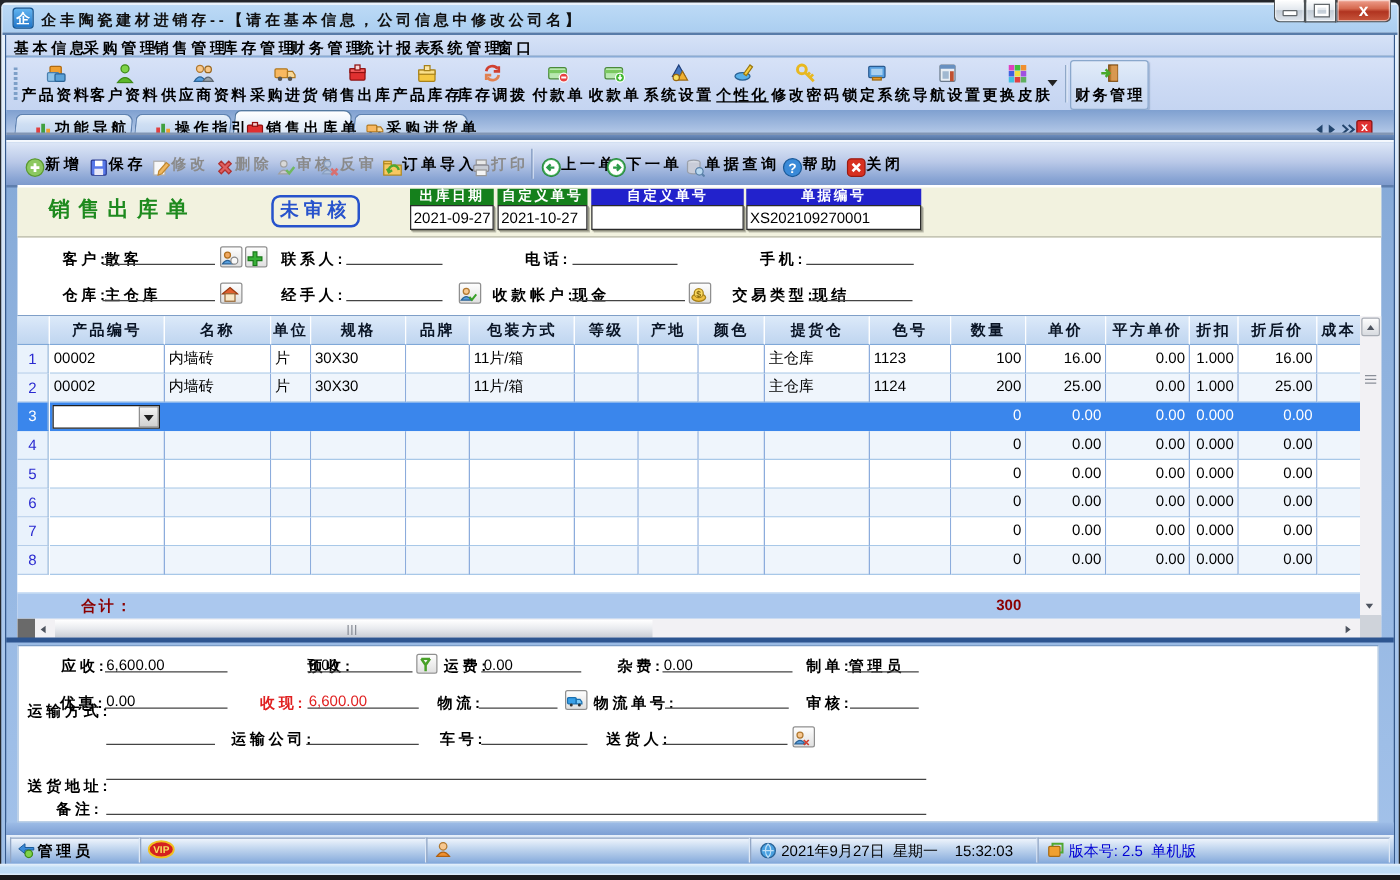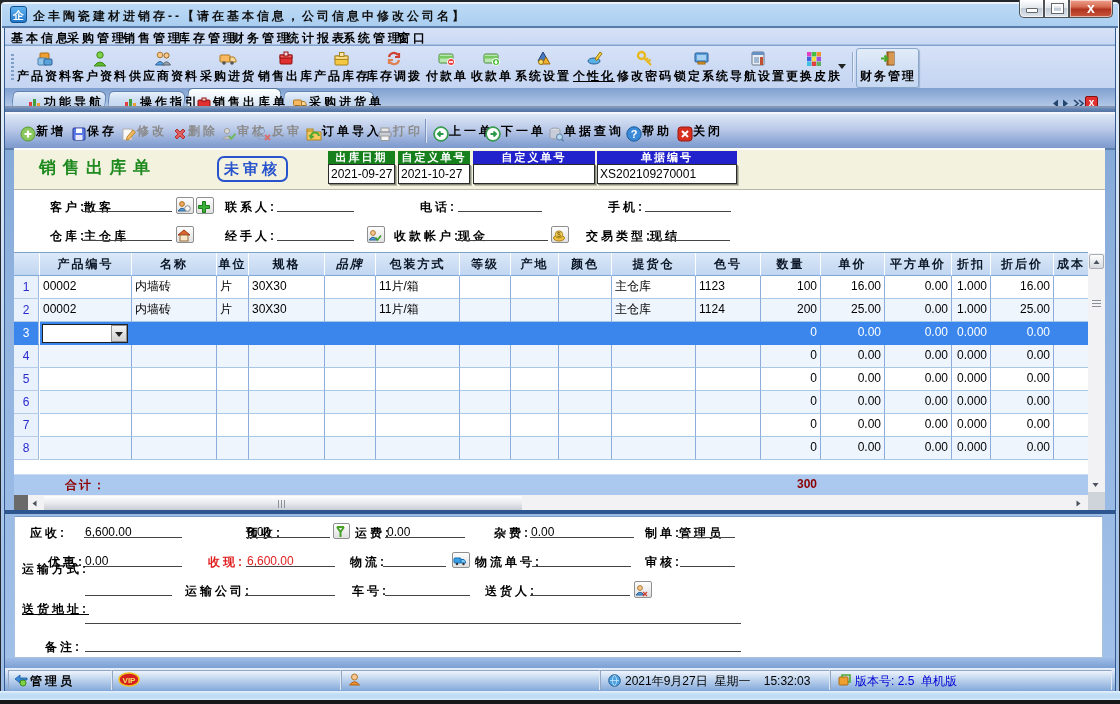--- a/index.html
+++ b/index.html
@@ -390,21 +390,21 @@
     </svg></div>
 <div class="flbl cjk" style="left:586px;top:228px;text-align:right;">交易类型:</div>
 <div class="flbl cjk" style="left:650px;top:228px;">现结</div>
 <div class="uline" style="left:647px;top:240px;width:83px;"></div>
 <div style="position:absolute;left:14px;top:252px;width:1074px;height:1px;background:#7f9fc8;"></div>
 <div class="gh" style="left:14px;top:253px;width:26px;letter-spacing:0;"></div>
 <div class="gh" style="left:40px;top:253px;width:92px;">产品编号</div>
 <div class="gh" style="left:132px;top:253px;width:85px;">名称</div>
 <div class="gh" style="left:217px;top:253px;width:32px;">单位</div>
 <div class="gh" style="left:249px;top:253px;width:76px;">规格</div>
-<div class="gh" style="left:325px;top:253px;width:51px;font-style:italic;">品牌</div>
+<div class="gh" style="left:325px;top:253px;width:51px;">品牌</div>
 <div class="gh" style="left:376px;top:253px;width:84px;">包装方式</div>
 <div class="gh" style="left:460px;top:253px;width:51px;">等级</div>
 <div class="gh" style="left:511px;top:253px;width:48px;">产地</div>
 <div class="gh" style="left:559px;top:253px;width:53px;">颜色</div>
 <div class="gh" style="left:612px;top:253px;width:84px;">提货仓</div>
 <div class="gh" style="left:696px;top:253px;width:65px;">色号</div>
 <div class="gh" style="left:761px;top:253px;width:60px;">数量</div>
 <div class="gh" style="left:821px;top:253px;width:64px;">单价</div>
 <div class="gh" style="left:885px;top:253px;width:67px;">平方单价</div>
 <div class="gh" style="left:952px;top:253px;width:39px;">折扣</div>
@@ -565,21 +565,21 @@
 <div class="sbtn" style="position:absolute;left:28px;top:496px;width:15px;height:14px;"><svg width="13" height="13" viewBox="0 0 13 13">
       <path d="M4.5 6.5 l4 -3 v6 z" fill="#4d535e"></path>
     </svg></div>
 <div class="sthumb" style="position:absolute;left:44px;top:496px;width:478px;height:14px;background:linear-gradient(#ffffff,#e8eaee 50%,#c8ccd4);"></div>
 <div style="position:absolute;left:278px;top:500px;width:1px;height:8px;background:#8a8f98;box-shadow:3px 0 0 #8a8f98,6px 0 0 #8a8f98;"></div>
 <div class="sbtn" style="position:absolute;left:1072px;top:496px;width:15px;height:14px;"><svg width="13" height="13" viewBox="0 0 13 13">
       <path d="M8.5 6.5 l-4 -3 v6 z" fill="#4d535e"></path>
     </svg></div>
 <div id="botsep" style="position:absolute;left:5px;top:510px;width:1110px;height:4px;background:#2d5590;"></div>
 <div id="botpanel" style="position:absolute;left:14px;top:516px;width:1089px;height:142px;background:#fff;border:1px solid #a8c2de;border-top:1px solid #7a9cc6;"></div>
-<div class="flbl cjk" style="left:30px;top:525px;">应收:</div>
+<div class="flbl cjk" style="left:49px;top:525px;">应收:</div>
 <div class="flbl" style="left:85px;top:525px;">6,600.00</div>
 <div class="uline" style="left:84px;top:537px;width:98px;"></div>
 <div class="flbl cjk" style="left:210px;top:525px;margin-left:36px;">预收:</div>
 <div class="flbl" style="left:247px;top:525px;">0.00</div>
 <div class="uline" style="left:246px;top:537px;width:84px;"></div>
 <div class="fbtn" style="left:333px;top:523px;width:17px;height:16px;"><svg width="13" height="12" viewBox="0 0 13 12">
       <path d="M3 1 h7 M3 1 l3.5 5 v5 M10 1 l-3.5 5" stroke="#48a028" stroke-width="2" fill="none"></path>
     </svg></div>
 <div class="flbl cjk" style="left:355px;top:525px;">运费:</div>
 <div class="flbl" style="left:387px;top:525px;">0.00</div>
@@ -614,21 +614,21 @@
 <div class="uline" style="left:245px;top:595px;width:90px;"></div>
 <div class="flbl cjk" style="left:352px;top:583px;">车号:</div>
 <div class="uline" style="left:385px;top:595px;width:85px;"></div>
 <div class="flbl cjk" style="left:485px;top:583px;">送货人:</div>
 <div class="uline" style="left:530px;top:595px;width:100px;"></div>
 <div class="fbtn" style="left:634px;top:581px;"><svg width="14" height="13" viewBox="0 0 14 13">
       <circle cx="5" cy="4" r="2.4" fill="#f8c890" stroke="#b07830"></circle>
       <path d="M1 11 q4 -5.5 8 0 z" fill="#58a0e0" stroke="#2a6295"></path>
       <path d="M8 8 l4 4 M12 8 l-4 4" stroke="#d04030" stroke-width="1.4"></path>
     </svg></div>
-<div class="flbl cjk" style="left:22px;top:601px;text-decoration:underline;">送货地址:</div>
+<div class="flbl cjk" style="left:22px;top:621px;">送货地址:</div>
 <div class="uline" style="left:85px;top:623px;width:656px;"></div>
 <div class="flbl cjk" style="left:45px;top:639px;">备注:</div>
 <div class="uline" style="left:85px;top:651px;width:656px;"></div>
 <div style="position:absolute;left:5px;top:658px;width:1110px;height:10px;background:linear-gradient(#9dbce6,#7c9fd4);"></div>
 <div id="statusbar" style="position:absolute;left:5px;top:668px;width:1110px;height:23px;background:linear-gradient(#e8f0fa 0%,#bdd3ee 40%,#7fa5d8 100%);"></div>
 <div class="seg" style="left:8px;width:104px;"></div>
 <div class="seg" style="left:112px;width:229px;"></div>
 <div class="seg" style="left:341px;width:259px;"></div>
 <div class="seg" style="left:600px;width:230px;"></div>
 <div class="seg" style="left:830px;width:282px;"></div>

